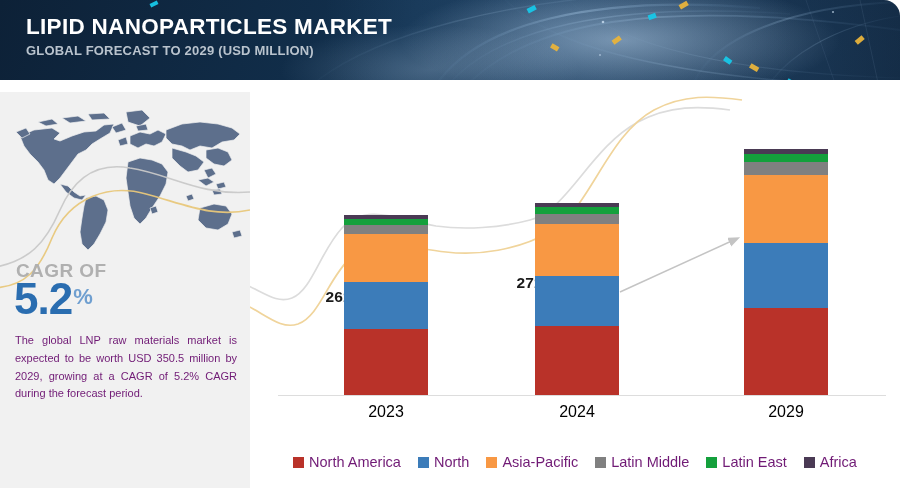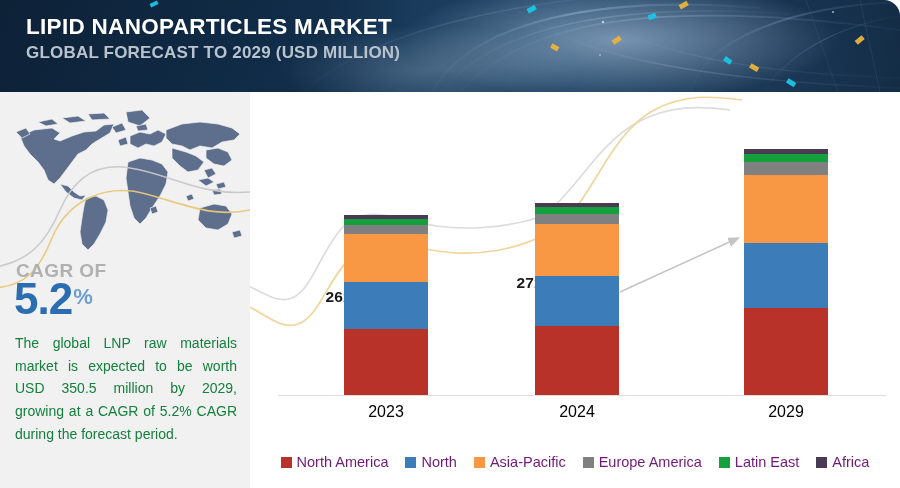--- a/index.html
+++ b/index.html
@@ -1,46 +1,46 @@
 <!DOCTYPE html>
 <html><head>
 <meta charset="utf-8">
 <style>
   html,body{margin:0;padding:0;background:#ffffff;}
   body{width:900px;height:488px;font-family:"Liberation Sans",sans-serif;overflow:hidden;}
 
   .page{position:relative;width:900px;height:488px;background:#ffffff;}
 
   
-  .header{position:absolute;left:0;top:0;width:900px;height:92px;
+  .header{position:absolute;left:0;top:0;width:900px;height:80px;
     background:#10263f;
     background-image:
       radial-gradient(circle at 62% 40%, rgba(90,140,190,.28) 0%, rgba(16,38,63,0) 42%),
       radial-gradient(circle at 88% 85%, rgba(70,120,170,.22) 0%, rgba(16,38,63,0) 40%),
       linear-gradient(110deg,#0d2137 0%,#12314f 45%,#0c2036 100%);
     border-top-right-radius:16px;border-bottom-right-radius:0;
     overflow:hidden;}
   .header .hdr-svg{position:absolute;left:0;top:0;width:900px;height:92px;}
   .hdr-text{position:absolute;left:26px;top:14px;}
   .hdr-title{font-size:22.5px;font-weight:bold;color:#ffffff;letter-spacing:.3px;line-height:1.18;}
-  .hdr-sub{font-size:17px;font-weight:bold;color:#b9c3cd;letter-spacing:.2px;margin-top:2px;line-height:1.18;}
+  .hdr-sub{font-size:13px;font-weight:bold;color:#b9c3cd;letter-spacing:.2px;margin-top:2px;line-height:1.18;}
 
   
   .leftpanel{position:absolute;left:0;top:92px;width:250px;height:396px;
     background:#f1f1f1;border-bottom-right-radius:0;overflow:hidden;}
   .map-wrap{position:absolute;left:0;top:0;width:250px;height:165px;}
   .map-wrap svg{position:absolute;left:0;top:0;}
   .cagr-label{position:absolute;left:16px;top:168px;font-size:19px;font-weight:bold;
     color:#b0b0b0;letter-spacing:.4px;}
   .cagr-val{position:absolute;left:14px;top:185px;font-size:44px;font-weight:bold;
     color:#2a6db0;letter-spacing:-1px;line-height:1;}
   .cagr-pct{font-size:22px;font-weight:bold;color:#6f9fd0;vertical-align:super;
     position:relative;top:6px;left:1px;}
-  .blurb{position:absolute;left:15px;top:240px;width:222px;font-size:14px;
-    line-height:1.62;color:#15803d;text-align:justify;text-justify:inter-word;}
+  .blurb{position:absolute;left:15px;top:240px;width:222px;font-size:11px;
+    line-height:1.62;color:#701a75;text-align:justify;text-justify:inter-word;}
 
   
   .chartpanel{position:absolute;left:250px;top:92px;width:650px;height:396px;
     background:#ffffff;border-bottom-right-radius:16px;overflow:hidden;}
   .panel-divider{position:absolute;left:250px;top:92px;width:1px;height:396px;background:#dcdcdc;}
   .deco{position:absolute;left:0;top:0;width:650px;height:396px;}
 
   .plot{position:absolute;left:0;top:0;width:650px;height:396px;}
   .axis{position:absolute;left:28px;top:303px;width:608px;height:1px;background:#dddddd;}
 
@@ -225,21 +225,21 @@
     <div class="leg-item">
       <span class="swatch" style="background:#3c7cb9"></span>
       <span class="leg-label">North</span>
     </div>
     <div class="leg-item">
       <span class="swatch" style="background:#f89844"></span>
       <span class="leg-label">Asia-Pacific</span>
     </div>
     <div class="leg-item">
       <span class="swatch" style="background:#808080"></span>
-      <span class="leg-label">Europe America</span>
+      <span class="leg-label">Latin Middle</span>
     </div>
     <div class="leg-item">
       <span class="swatch" style="background:#14a03c"></span>
       <span class="leg-label">Latin East</span>
     </div>
     <div class="leg-item">
       <span class="swatch" style="background:#4a3a54"></span>
       <span class="leg-label">Africa</span>
     </div>
   </div>

